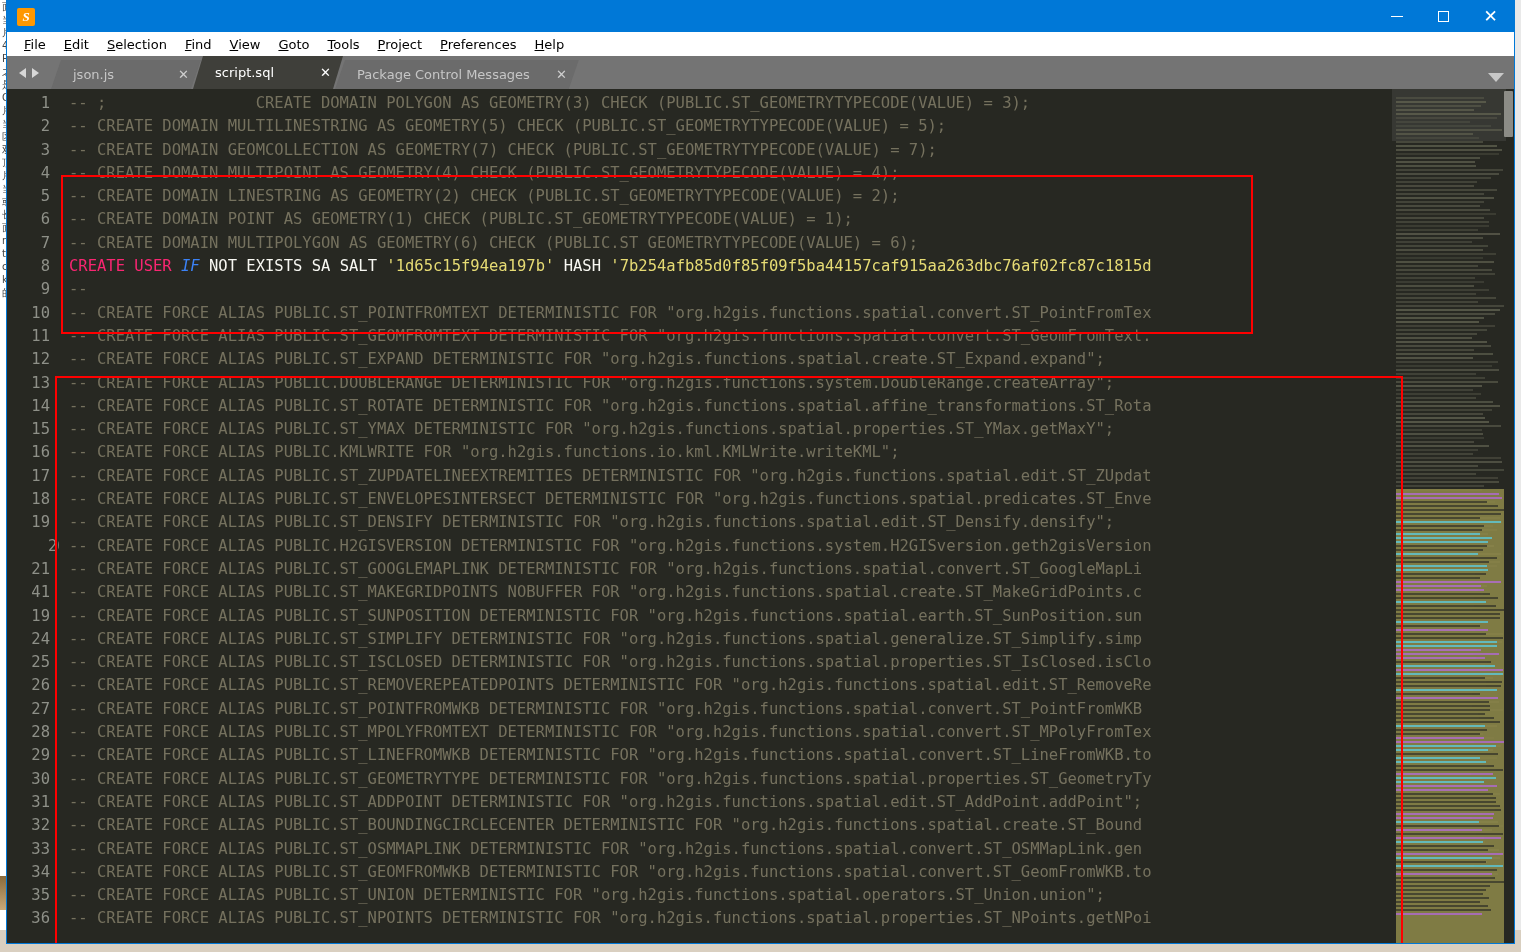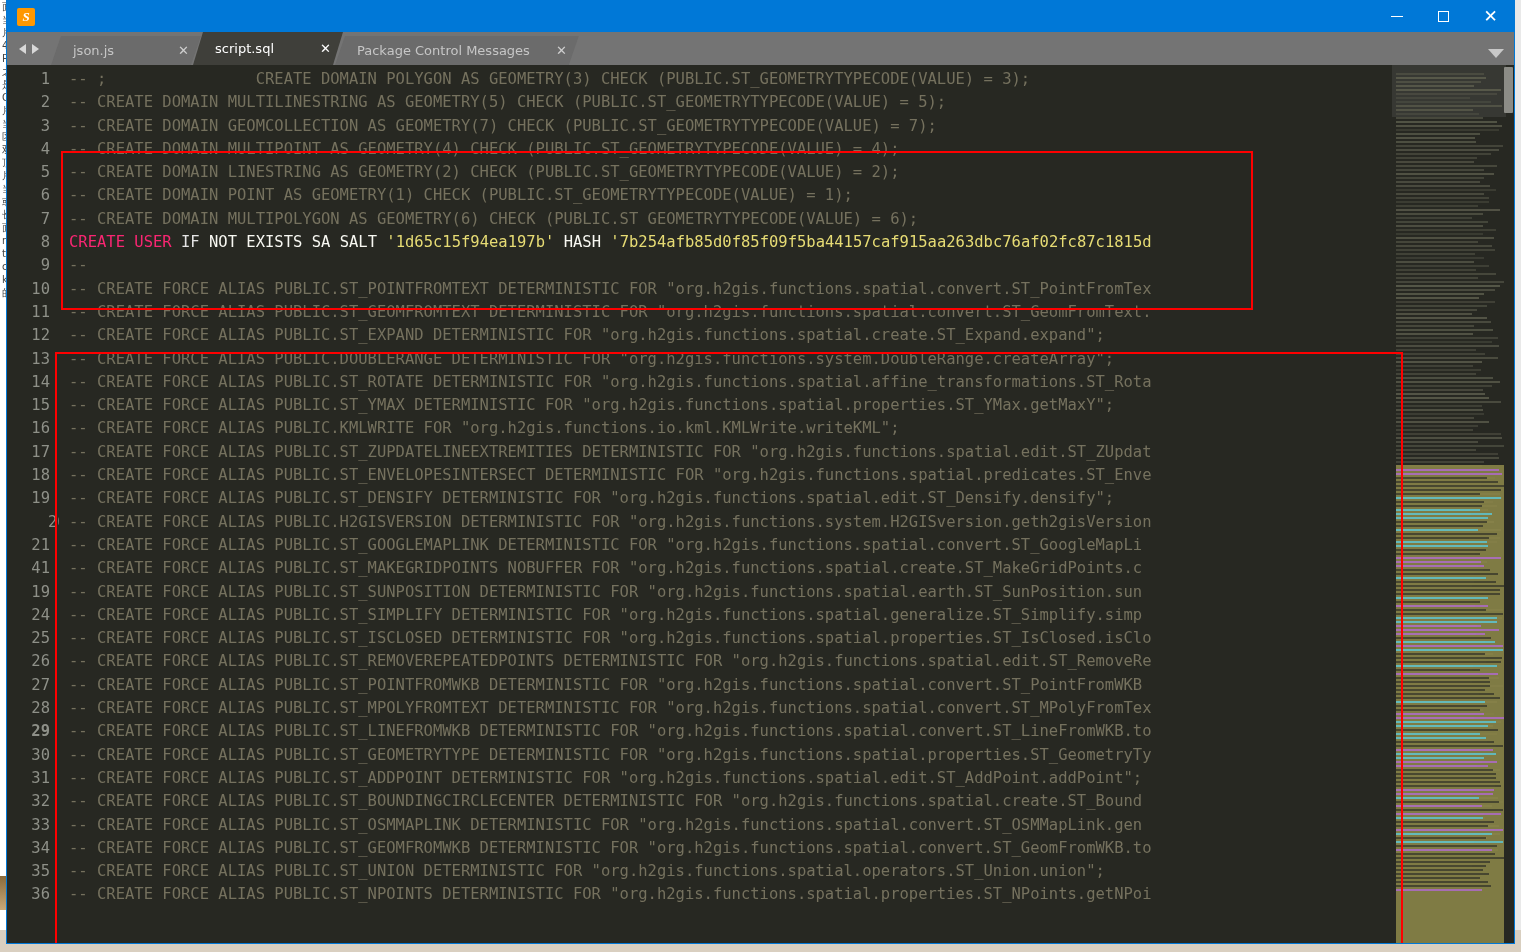--- a/index.html
+++ b/index.html
@@ -136,21 +136,21 @@
   }
   #code-area {
     flex: 1 1 auto; background: #272822; padding-top: 3px;
     overflow: hidden; position: relative;
     font-family: "DejaVu Sans Mono", monospace; font-size: 15.5px;
     line-height: 23.3px; white-space: pre;
   }
   #code-area .ln { color: #75715e; padding-left: 10px; height: 23.3px; }
   #code-area .ln.hl { color: #f8f8f2; }
   .tok-kw   { color: #f92672; }
-  .tok-ctrl { color: #e5e5e5; }
+  .tok-ctrl { color: #3b82f6; font-style: italic; }
   .tok-id   { color: #f8f8f2; }
   .tok-str  { color: #e6db74; }
 
   
   #minimap {
     width: 122px; flex: 0 0 122px; background: #272822;
     position: relative; overflow: hidden;
   }
   #minimap .mm-band {
     position: absolute; left: 4px; right: 10px; height: 2px;
@@ -237,20 +237,32 @@
         </div>
         <div class="wbtn">
           <span class="glyph-max"></span>
         </div>
         <div class="wbtn close">
           <span class="glyph-close">✕</span>
         </div>
       </div>
     </div>
 
+    <div id="menubar">
+        <div class="mitem"><u>F</u>ile</div>
+        <div class="mitem"><u>E</u>dit</div>
+        <div class="mitem"><u>S</u>election</div>
+        <div class="mitem"><u>F</u>ind</div>
+        <div class="mitem"><u>V</u>iew</div>
+        <div class="mitem"><u>G</u>oto</div>
+        <div class="mitem"><u>T</u>ools</div>
+        <div class="mitem"><u>P</u>roject</div>
+        <div class="mitem"><u>P</u>references</div>
+        <div class="mitem"><u>H</u>elp</div>
+      </div>
 
     <div id="tabbar">
       <div id="tab-nav">
         <span class="tri-left"></span>
         <span class="tri-right"></span>
       </div>
       <div id="tabs-host" style="display:flex;align-items:flex-end;">
           <div class="tab inactive">
             <span class="tab-label">json.js</span>
             <span class="tab-close">✕</span>
@@ -290,21 +302,21 @@
           <div style="padding-right: 9px;">19</div>
           <div style="padding-right: 9px; padding-left: 41px;">20</div>
           <div style="padding-right: 9px;">21</div>
           <div style="padding-right: 9px;">41</div>
           <div style="padding-right: 9px;">19</div>
           <div style="padding-right: 9px;">24</div>
           <div style="padding-right: 9px;">25</div>
           <div style="padding-right: 9px;">26</div>
           <div style="padding-right: 9px;">27</div>
           <div style="padding-right: 9px;">28</div>
-          <div style="padding-right: 9px; font-weight: bold;">29</div>
+          <div style="padding-right: 9px;">29</div>
           <div style="padding-right: 9px;">30</div>
           <div style="padding-right: 9px;">31</div>
           <div style="padding-right: 9px;">32</div>
           <div style="padding-right: 9px;">33</div>
           <div style="padding-right: 9px;">34</div>
           <div style="padding-right: 9px;">35</div>
           <div style="padding-right: 9px;">36</div>
         </div>
       <div id="code-area"><div class="ln">-- ;                CREATE DOMAIN POLYGON AS GEOMETRY(3) CHECK (PUBLIC.ST_GEOMETRYTYPECODE(VALUE) = 3);</div><div class="ln">-- CREATE DOMAIN MULTILINESTRING AS GEOMETRY(5) CHECK (PUBLIC.ST_GEOMETRYTYPECODE(VALUE) = 5);</div><div class="ln">-- CREATE DOMAIN GEOMCOLLECTION AS GEOMETRY(7) CHECK (PUBLIC.ST_GEOMETRYTYPECODE(VALUE) = 7);</div><div class="ln">-- CREATE DOMAIN MULTIPOINT AS GEOMETRY(4) CHECK (PUBLIC.ST_GEOMETRYTYPECODE(VALUE) = 4);</div><div class="ln">-- CREATE DOMAIN LINESTRING AS GEOMETRY(2) CHECK (PUBLIC.ST_GEOMETRYTYPECODE(VALUE) = 2);</div><div class="ln">-- CREATE DOMAIN POINT AS GEOMETRY(1) CHECK (PUBLIC.ST_GEOMETRYTYPECODE(VALUE) = 1);</div><div class="ln">-- CREATE DOMAIN MULTIPOLYGON AS GEOMETRY(6) CHECK (PUBLIC.ST GEOMETRYTYPECODE(VALUE) = 6);</div><div class="ln hl"><span class="tok-kw">CREATE</span> <span class="tok-kw">USER</span> <span class="tok-ctrl">IF</span> <span class="tok-id">NOT EXISTS SA SALT </span><span class="tok-str">'1d65c15f94ea197b'</span><span class="tok-id"> HASH </span><span class="tok-str">'7b254afb85d0f85f09f5ba44157caf915aa263dbc76af02fc87c1815d</span></div><div class="ln">--</div><div class="ln">-- CREATE FORCE ALIAS PUBLIC.ST_POINTFROMTEXT DETERMINISTIC FOR "org.h2gis.functions.spatial.convert.ST_PointFromTex</div><div class="ln">-- CREATE FORCE ALIAS PUBLIC.ST_GEOMFROMTEXT DETERMINISTIC FOR "org.h2gis.functions.spatial.convert.ST_GeomFromText.</div><div class="ln">-- CREATE FORCE ALIAS PUBLIC.ST_EXPAND DETERMINISTIC FOR "org.h2gis.functions.spatial.create.ST_Expand.expand";</div><div class="ln">-- CREATE FORCE ALIAS PUBLIC.DOUBLERANGE DETERMINISTIC FOR "org.h2gis.functions.system.DoubleRange.createArray";</div><div class="ln">-- CREATE FORCE ALIAS PUBLIC.ST_ROTATE DETERMINISTIC FOR "org.h2gis.functions.spatial.affine_transformations.ST_Rota</div><div class="ln">-- CREATE FORCE ALIAS PUBLIC.ST_YMAX DETERMINISTIC FOR "org.h2gis.functions.spatial.properties.ST_YMax.getMaxY";</div><div class="ln">-- CREATE FORCE ALIAS PUBLIC.KMLWRITE FOR "org.h2gis.functions.io.kml.KMLWrite.writeKML";</div><div class="ln">-- CREATE FORCE ALIAS PUBLIC.ST_ZUPDATELINEEXTREMITIES DETERMINISTIC FOR "org.h2gis.functions.spatial.edit.ST_ZUpdat</div><div class="ln">-- CREATE FORCE ALIAS PUBLIC.ST_ENVELOPESINTERSECT DETERMINISTIC FOR "org.h2gis.functions.spatial.predicates.ST_Enve</div><div class="ln">-- CREATE FORCE ALIAS PUBLIC.ST_DENSIFY DETERMINISTIC FOR "org.h2gis.functions.spatial.edit.ST_Densify.densify";</div><div class="ln">-- CREATE FORCE ALIAS PUBLIC.H2GISVERSION DETERMINISTIC FOR "org.h2gis.functions.system.H2GISversion.geth2gisVersion</div><div class="ln">-- CREATE FORCE ALIAS PUBLIC.ST_GOOGLEMAPLINK DETERMINISTIC FOR "org.h2gis.functions.spatial.convert.ST_GoogleMapLi</div><div class="ln">-- CREATE FORCE ALIAS PUBLIC.ST_MAKEGRIDPOINTS NOBUFFER FOR "org.h2gis.functions.spatial.create.ST_MakeGridPoints.c</div><div class="ln">-- CREATE FORCE ALIAS PUBLIC.ST_SUNPOSITION DETERMINISTIC FOR "org.h2gis.functions.spatial.earth.ST_SunPosition.sun</div><div class="ln">-- CREATE FORCE ALIAS PUBLIC.ST_SIMPLIFY DETERMINISTIC FOR "org.h2gis.functions.spatial.generalize.ST_Simplify.simp</div><div class="ln">-- CREATE FORCE ALIAS PUBLIC.ST_ISCLOSED DETERMINISTIC FOR "org.h2gis.functions.spatial.properties.ST_IsClosed.isClo</div><div class="ln">-- CREATE FORCE ALIAS PUBLIC.ST_REMOVEREPEATEDPOINTS DETERMINISTIC FOR "org.h2gis.functions.spatial.edit.ST_RemoveRe</div><div class="ln">-- CREATE FORCE ALIAS PUBLIC.ST_POINTFROMWKB DETERMINISTIC FOR "org.h2gis.functions.spatial.convert.ST_PointFromWKB</div><div class="ln">-- CREATE FORCE ALIAS PUBLIC.ST_MPOLYFROMTEXT DETERMINISTIC FOR "org.h2gis.functions.spatial.convert.ST_MPolyFromTex</div><div class="ln">-- CREATE FORCE ALIAS PUBLIC.ST_LINEFROMWKB DETERMINISTIC FOR "org.h2gis.functions.spatial.convert.ST_LineFromWKB.to</div><div class="ln">-- CREATE FORCE ALIAS PUBLIC.ST_GEOMETRYTYPE DETERMINISTIC FOR "org.h2gis.functions.spatial.properties.ST_GeometryTy</div><div class="ln">-- CREATE FORCE ALIAS PUBLIC.ST_ADDPOINT DETERMINISTIC FOR "org.h2gis.functions.spatial.edit.ST_AddPoint.addPoint";</div><div class="ln">-- CREATE FORCE ALIAS PUBLIC.ST_BOUNDINGCIRCLECENTER DETERMINISTIC FOR "org.h2gis.functions.spatial.create.ST_Bound</div><div class="ln">-- CREATE FORCE ALIAS PUBLIC.ST_OSMMAPLINK DETERMINISTIC FOR "org.h2gis.functions.spatial.convert.ST_OSMMapLink.gen</div><div class="ln">-- CREATE FORCE ALIAS PUBLIC.ST_GEOMFROMWKB DETERMINISTIC FOR "org.h2gis.functions.spatial.convert.ST_GeomFromWKB.to</div><div class="ln">-- CREATE FORCE ALIAS PUBLIC.ST_UNION DETERMINISTIC FOR "org.h2gis.functions.spatial.operators.ST_Union.union";</div><div class="ln">-- CREATE FORCE ALIAS PUBLIC.ST_NPOINTS DETERMINISTIC FOR "org.h2gis.functions.spatial.properties.ST_NPoints.getNPoi</div></div>
       <div id="minimap">

